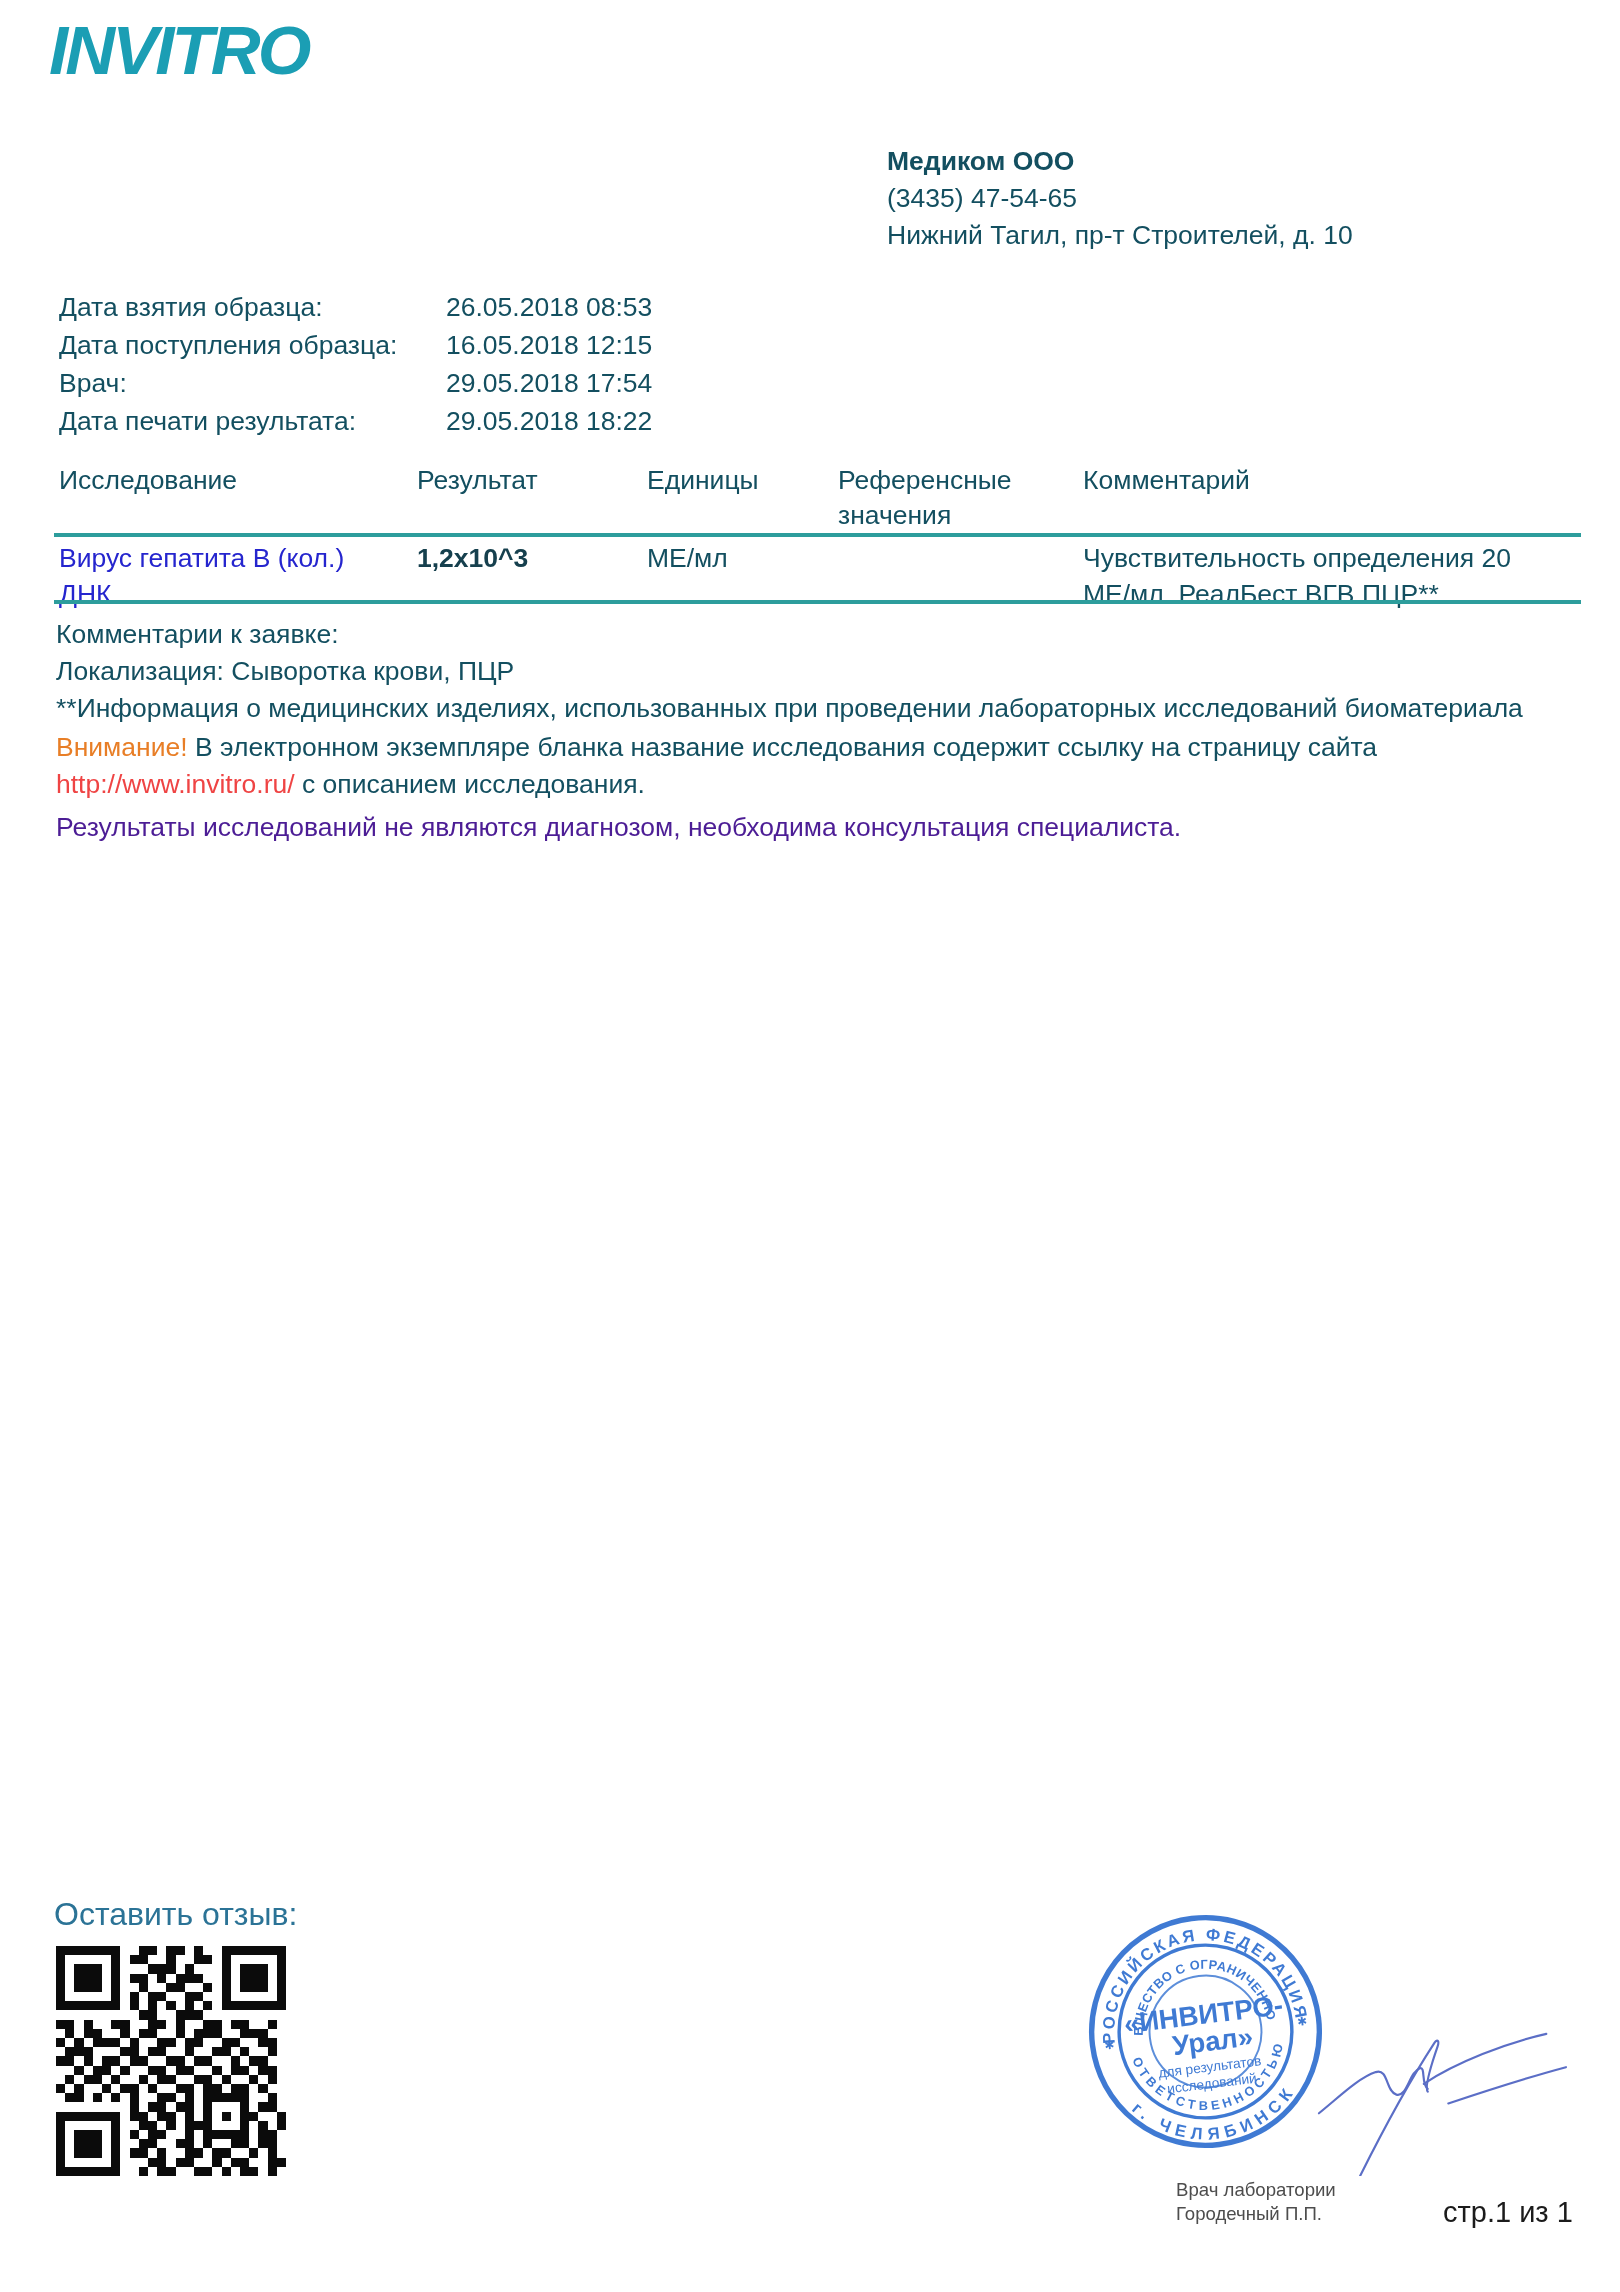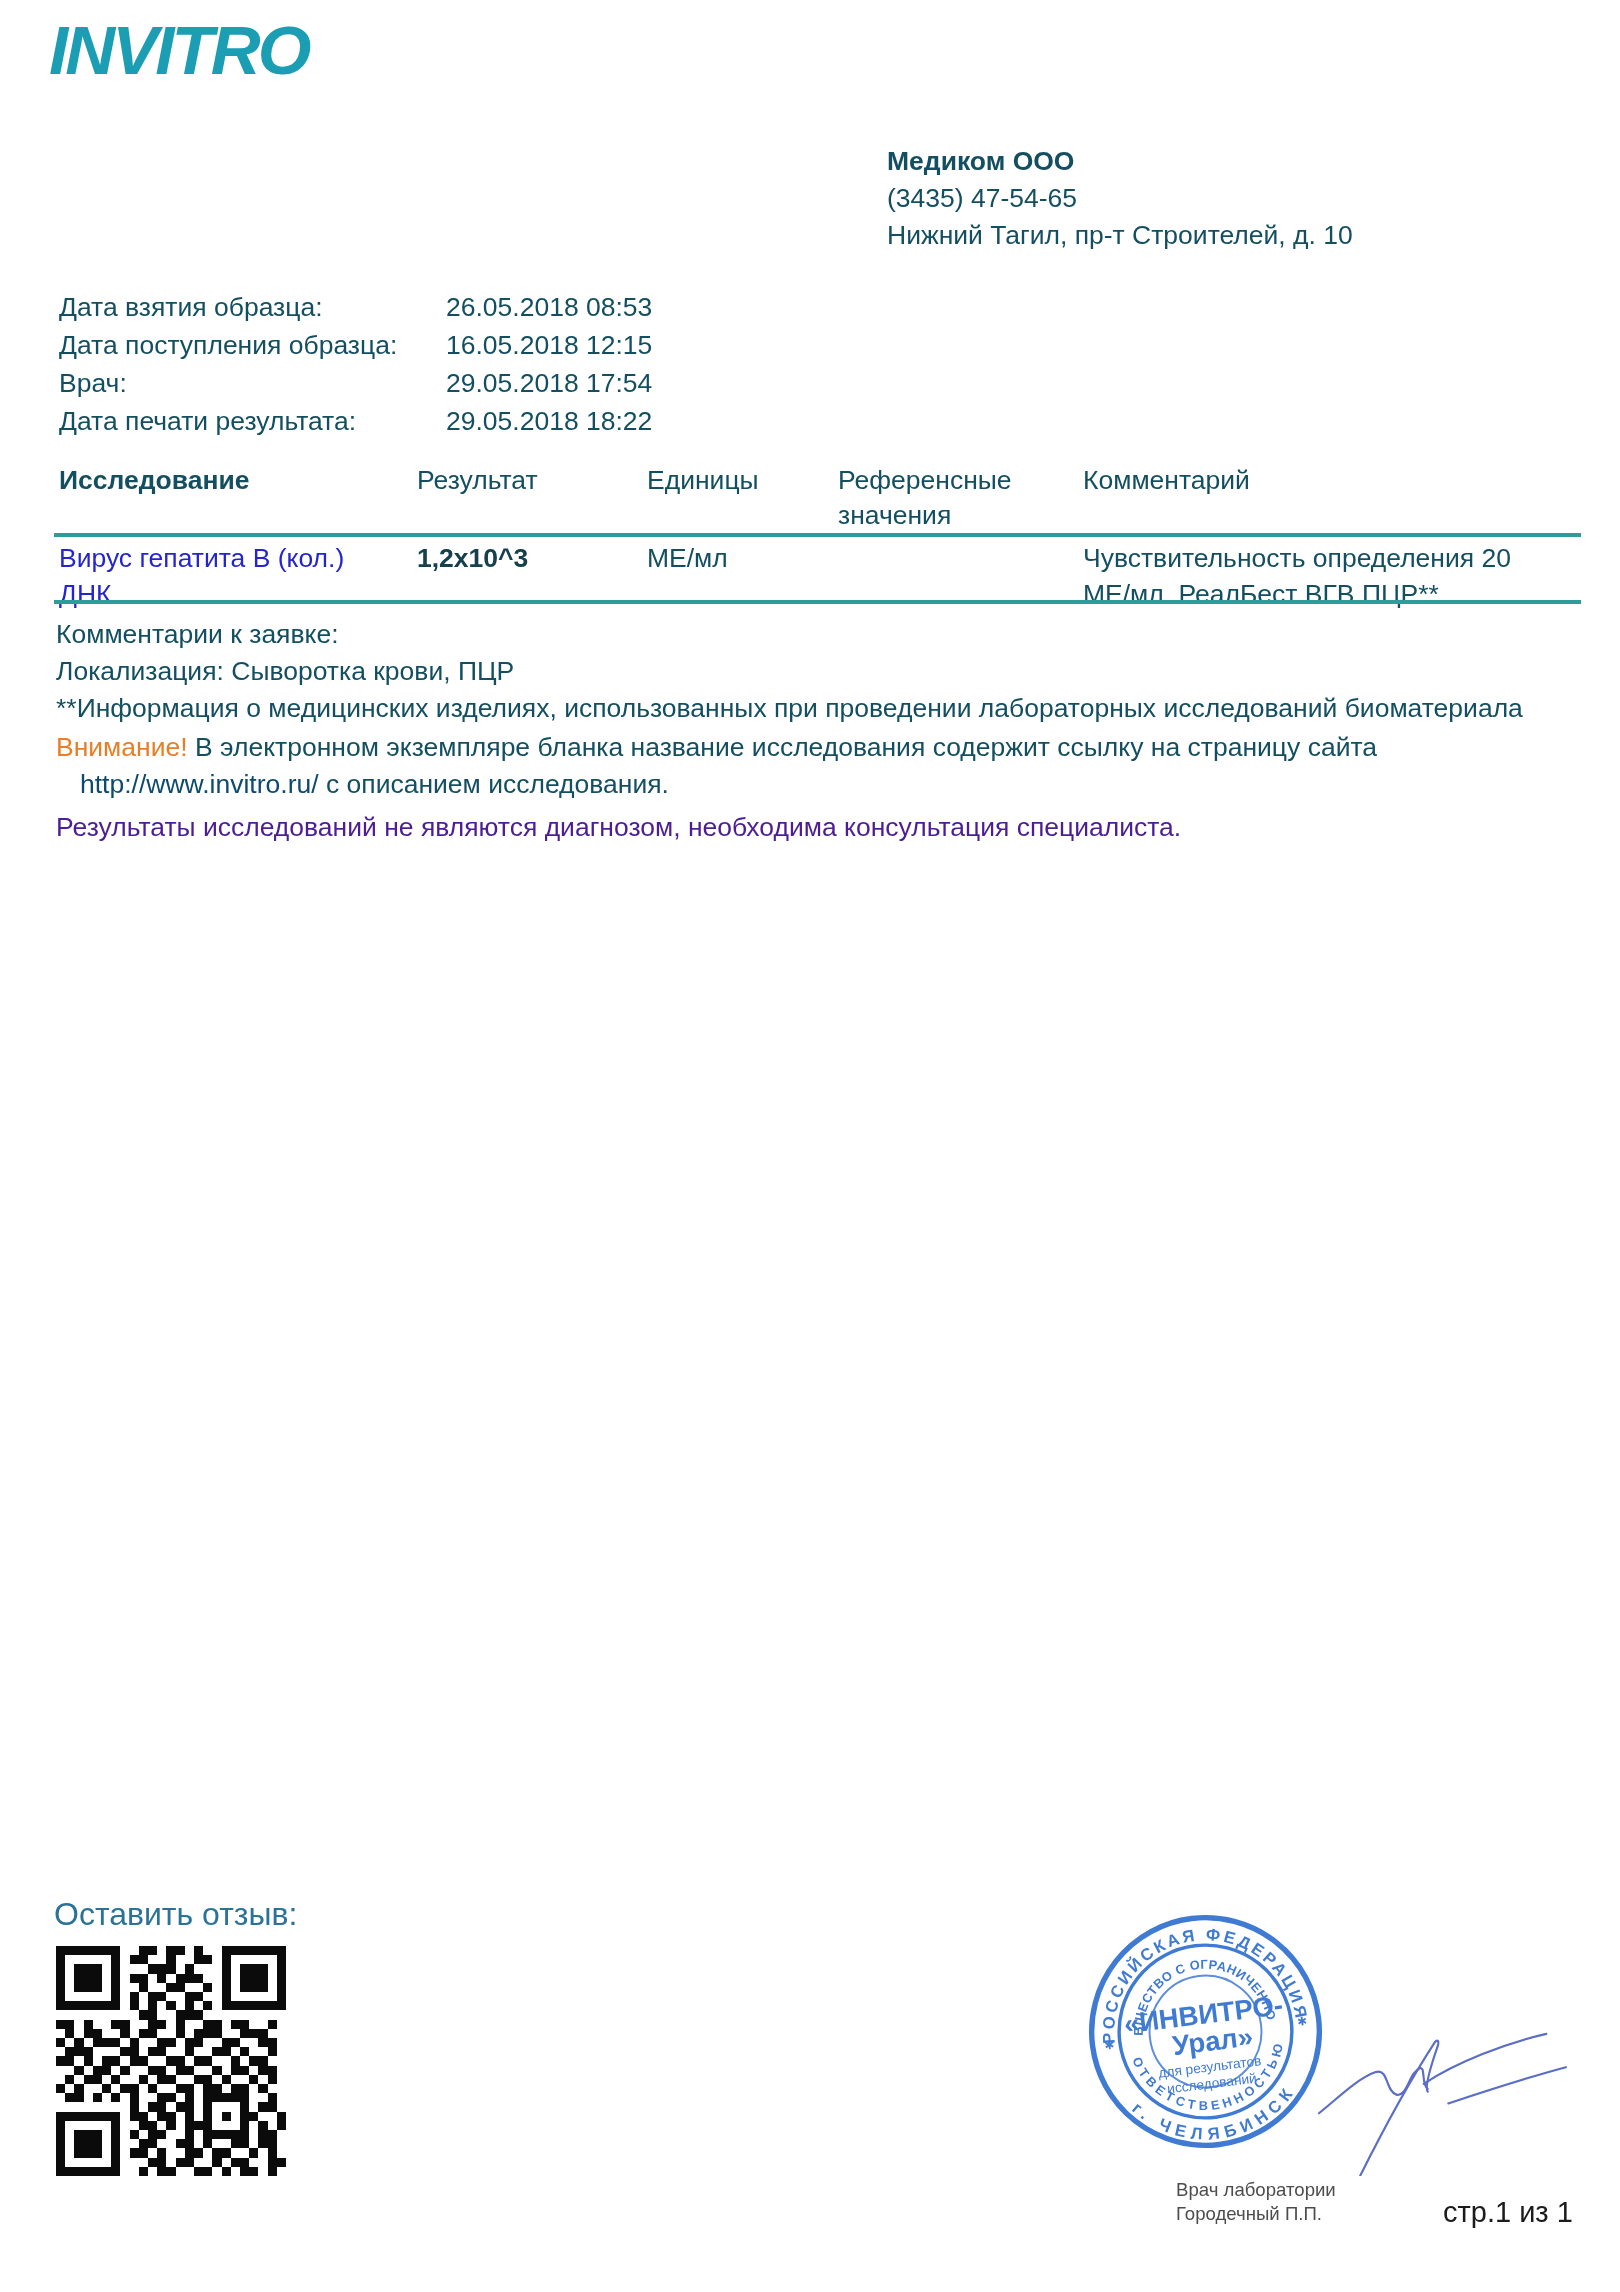--- a/index.html
+++ b/index.html
@@ -24,21 +24,21 @@
   
   .th{font-size:26.5px;line-height:35px;color:#134F60;}
   .rule{left:54px;width:1527px;height:3.9px;background:#2D9D9C;}
   .cell{font-size:26.5px;line-height:36px;}
   .test-link{color:#2525CE;text-decoration:none;}
   .result-val{font-weight:bold;color:#16404E;}
   
   .comments{left:56px;top:616px;font-size:26.5px;line-height:37px;}
   .notice{left:56px;top:729px;font-size:26.5px;line-height:37px;}
   .notice .attn{color:#E87E26;}
-  .url-link{color:#0c4a6e;text-decoration:none;margin-left:24px;}
+  .url-link{color:#ef4444;text-decoration:none;}
   .disclaimer{left:56px;top:812px;font-size:26.5px;color:#4c1d95;}
   
   .feedback{left:54px;top:1896px;font-size:32px;color:#2B7396;text-align:right;}
   .qr{left:56px;top:1946px;width:230px;height:230px;}
   
   .stamp{left:1074px;top:1900px;width:263px;height:263px;opacity:.92;}
   
   .sig{left:1311px;top:1978px;width:306px;height:198px;}
   .sig-block{left:1176px;top:2178px;font-size:18.6px;line-height:23.5px;color:#4d4d4d;}
   .pagination{left:1443px;top:2196px;font-size:29px;color:#1b1b1b;}
@@ -68,21 +68,21 @@
     <div class="meta-row">
       <span class="meta-label">Врач:</span>
       <span>29.05.2018 17:54</span>
     </div>
     <div class="meta-row">
       <span class="meta-label">Дата печати результата:</span>
       <span>29.05.2018 18:22</span>
     </div>
   </div>
 
-  <div class="abs th" style="left:59px;top:463px;font-weight:bold;">Исследование</div>
+  <div class="abs th" style="left:59px;top:463px;">Исследование</div>
   <div class="abs th" style="left:417px;top:463px;">Результат</div>
   <div class="abs th" style="left:647px;top:463px;">Единицы</div>
   <div class="abs th" style="left:838px;top:463px;width:176px;">Референсные значения</div>
   <div class="abs th" style="left:1083px;top:463px;">Комментарий</div>
 
   <div class="abs rule" style="top:533px;"></div>
 
   <div class="abs cell" style="left:59px;top:540px;width:323px;">
     <a href="#" class="test-link">Вирус гепатита В (кол.) ДНК</a>
   </div>

